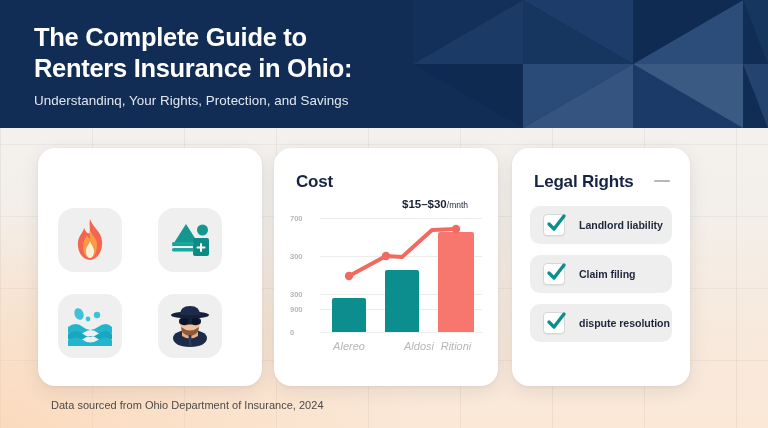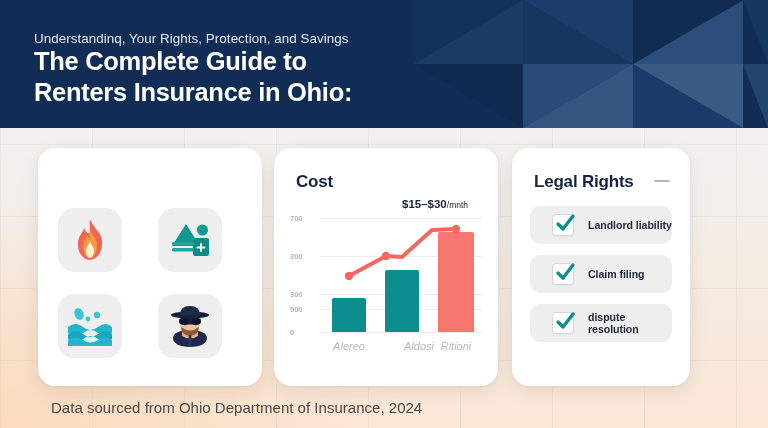--- a/index.html
+++ b/index.html
@@ -92,36 +92,36 @@
 
   
   #legal-title { position:absolute; left:22px; top:24px; }
   #legal-minus {
     position:absolute; right:20px; top:32px; width:16px; height:2px;
     background:#b2b7c0; border-radius:2px;
   }
   #legal-list { position:absolute; left:18px; top:58px; right:18px; }
   .legal-item {
     display:flex; align-items:center; height:38px; margin-bottom:11px;
-    background:#eeeeef; border-radius:10px; padding-left:22px;
+    background:#eeeeef; border-radius:10px; padding-left:13px;
   }
   .cbox {
     width:22px; height:22px; border-radius:4px; background:#ffffff;
     border:1.6px solid #d7d7da; position:relative; flex:none;
     box-shadow:0 1px 1px rgba(0,0,0,.05);
   }
   .legal-label {
     margin-left:14px; font-size:10.6px; font-weight:bold;
     color:#1e2739; letter-spacing:-.05px;
   }
 
   
   #footer {
     position:absolute; left:31px; top:399px;
-    font-size:15px; color:#4b4a48; letter-spacing:.02px;padding-left:20px;
+    font-size:11px; color:#4b4a48; letter-spacing:.02px;padding-left:20px;
   }
 </style>
 </head>
 <body>
 
 <div id="bg">
   <div id="bg-grid"></div>
   <div id="bg-warm"></div>
 </div>
 
@@ -137,25 +137,25 @@
     <polygon points="175,128 285,64 285,128" fill="#35547f"></polygon>
     <polygon points="285,64 395,64 395,0" fill="#2c4c79"></polygon>
     <polygon points="285,64 395,0 285,0" fill="#0f2b51"></polygon>
     <polygon points="285,128 285,64 395,128" fill="#1b3a67"></polygon>
     <polygon points="285,64 395,64 395,128" fill="#3a5a84"></polygon>
     <polygon points="395,0 420,0 420,64" fill="#16355f"></polygon>
     <polygon points="395,64 420,64 420,128" fill="#24436f"></polygon>
   </svg>
 
   <div id="header-text">
-    <div id="h-sub">Understandinq, Your Rights, Protection, and Savings</div>
     <div id="h-title">
       <div>The Complete Guide to</div>
       <div>Renters Insurance in Ohio:</div>
     </div>
+    <div id="h-sub">Understandinq, Your Rights, Protection, and Savings</div>
   </div>
 </div>
 
 <div class="card" id="card-coverage">
 
   <div id="icon-grid">
 
     <div class="icon-tile">
       <svg width="40" height="44" viewBox="0 0 40 44">
         <path d="M20 1 C23 10 31 13 32 23 C33 33 27 42 20 42 C13 42 7 34 8 24 C9 17 13 15 14 10 C16 14 17 16 20 15 C20 10 19 6 20 1Z" fill="#f4654f"></path>

